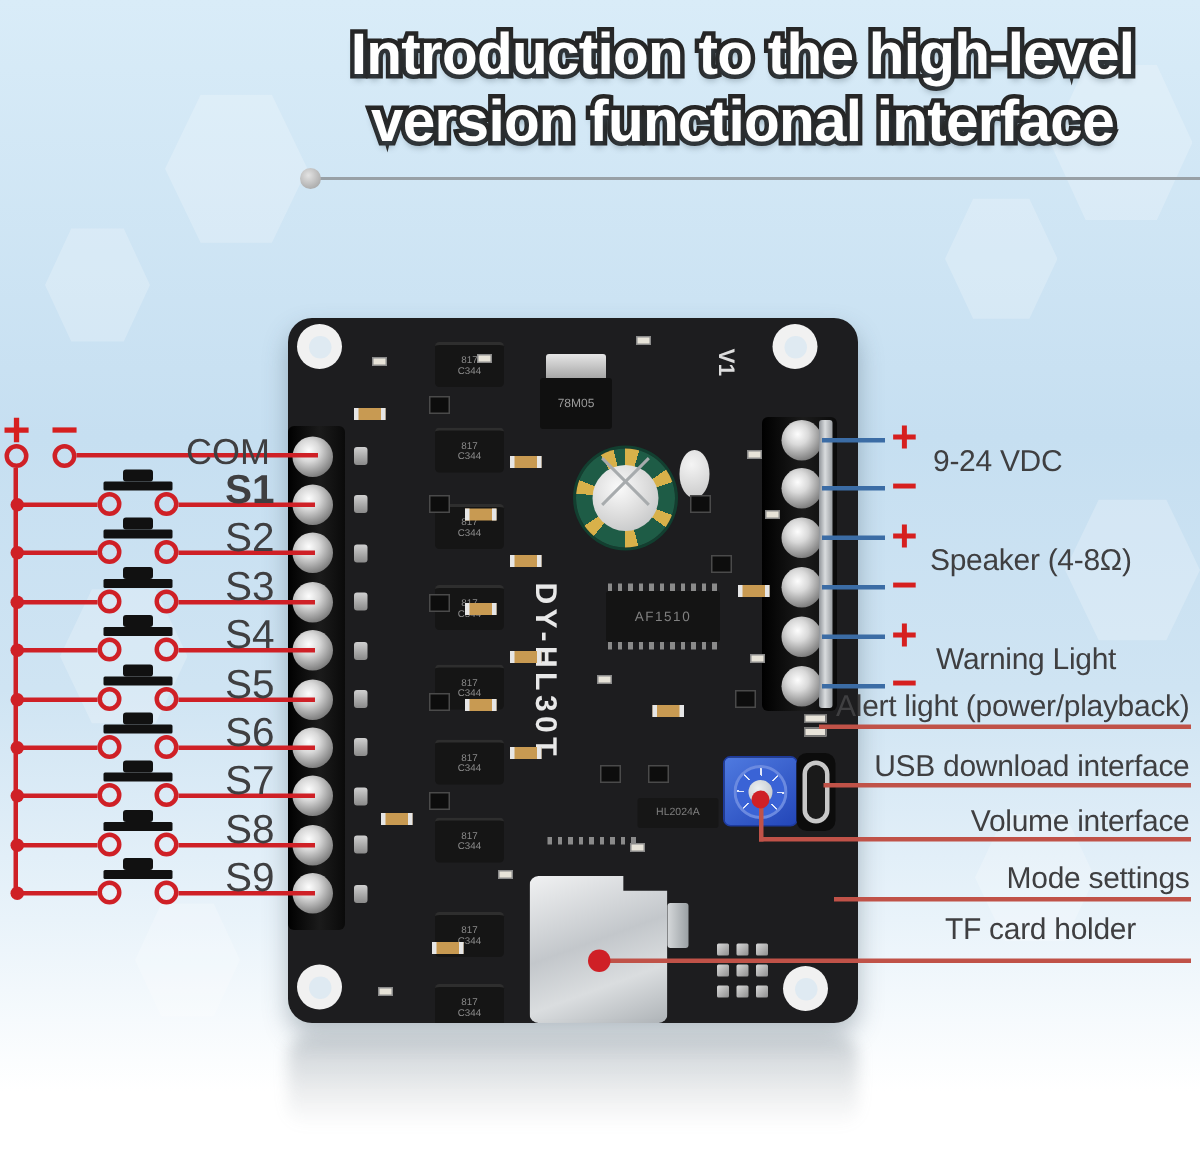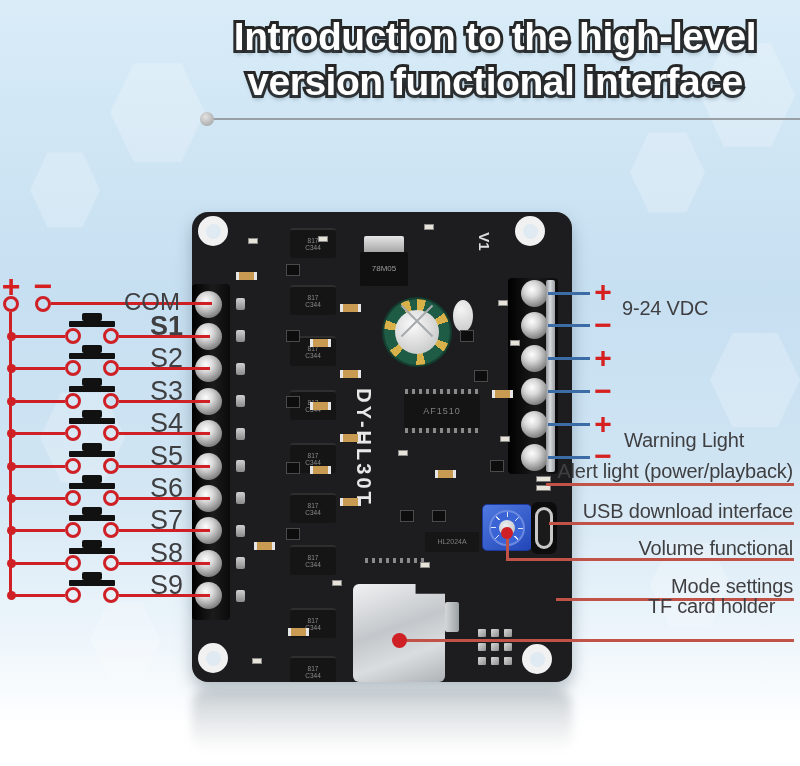--- a/index.html
+++ b/index.html
@@ -371,34 +371,35 @@
       <div class="bline" style="position:absolute;left:548px;top:357px;width:42px;"></div>
       <div class="rsign" style="position:absolute;left:590px;top:342.5px;">+</div>
       <div class="bline" style="position:absolute;left:548px;top:390px;width:42px;"></div>
       <div class="rsign" style="position:absolute;left:590px;top:375.5px;">−</div>
       <div class="bline" style="position:absolute;left:548px;top:423px;width:42px;"></div>
       <div class="rsign" style="position:absolute;left:590px;top:408.5px;">+</div>
       <div class="bline" style="position:absolute;left:548px;top:455.5px;width:42px;"></div>
       <div class="rsign" style="position:absolute;left:590px;top:441px;">−</div>
     </div>
   <div class="abs rlabel" style="left:622px;top:297px;">9-24 VDC</div>
+  <div class="abs rlabel" style="left:620px;top:363px;">Speaker (4-8Ω)</div>
   <div class="abs rlabel" style="left:500px;top:460px;width:293px;text-align:right;">Alert light (power/playback)</div>
 
   <div class="abs rlabel" style="left:624px;top:429px;">Warning Light</div>
   <div class="abs leader" style="left:546px;top:483px;width:248px;"></div>
 
   <div class="abs rlabel" style="left:560px;top:500px;width:233px;text-align:right;">USB download interface</div>
   <div class="abs leader" style="left:549px;top:522px;width:245px;"></div>
 
-  <div class="abs rlabel" style="left:600px;top:537px;width:193px;text-align:right;">Volume functional</div>
+  <div class="abs rlabel" style="left:600px;top:537px;width:193px;text-align:right;">Volume interface</div>
   <div class="abs leader-v" style="left:506px;top:533px;height:28px;"></div>
   <div class="abs leader" style="left:506px;top:558px;width:288px;"></div>
   <div class="abs ldot" style="left:501px;top:527px;width:12px;height:12px;"></div>
 
   <div class="abs rlabel" style="left:640px;top:575px;width:153px;text-align:right;">Mode settings</div>
   <div class="abs leader" style="left:556px;top:598px;width:238px;"></div>
 
-  <div class="abs rlabel" style="left:630px;top:595px;width:163px;text-align:center;">TF card holder</div>
+  <div class="abs rlabel" style="left:630px;top:609px;width:163px;text-align:left;">TF card holder</div>
   <div class="abs leader" style="left:399px;top:639px;width:395px;"></div>
   <div class="abs ldot" style="left:392px;top:633px;width:15px;height:15px;"></div>
 
   <div class="abs reflection"></div>
 </div>
 
 </body></html>

